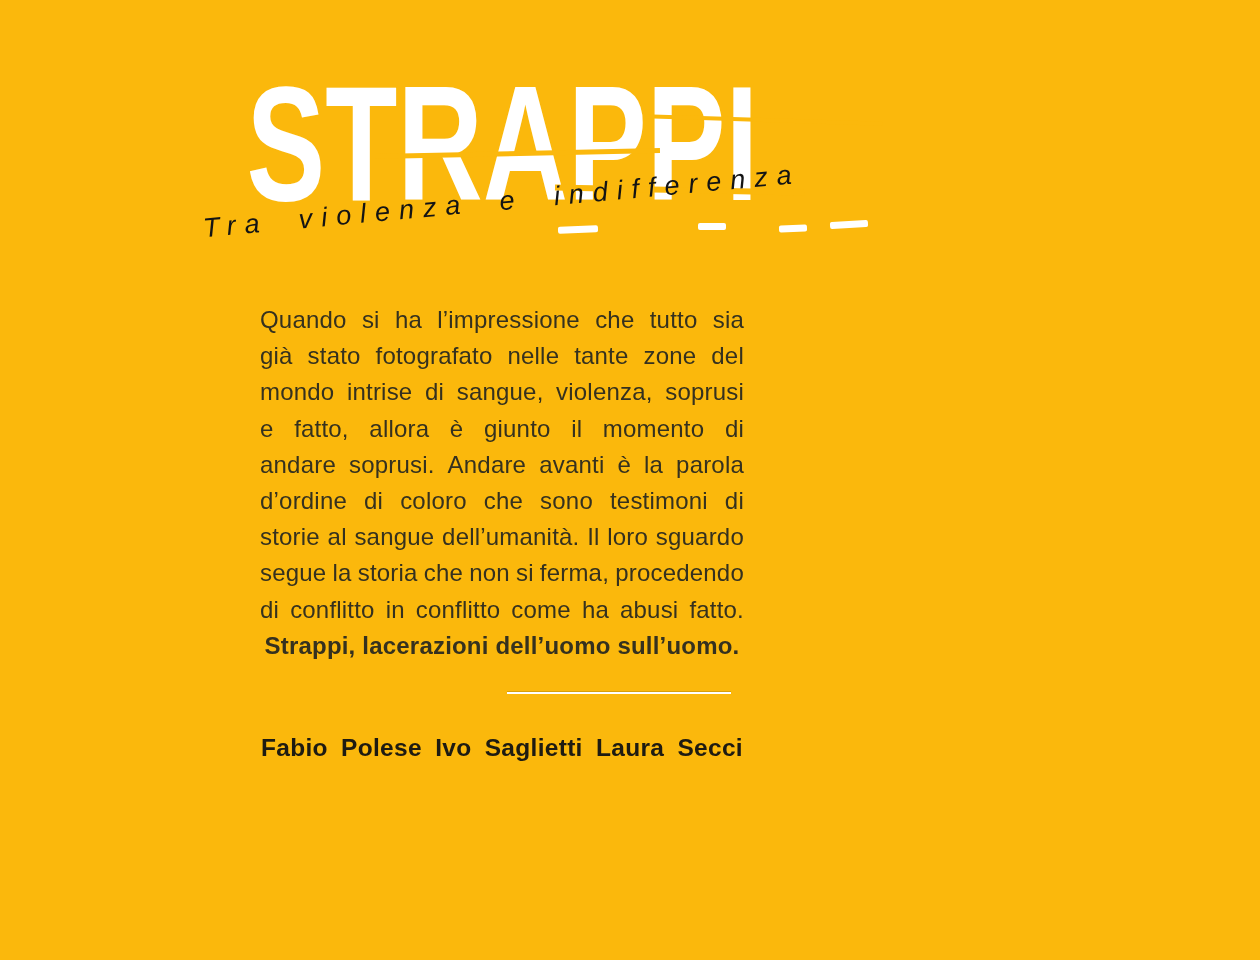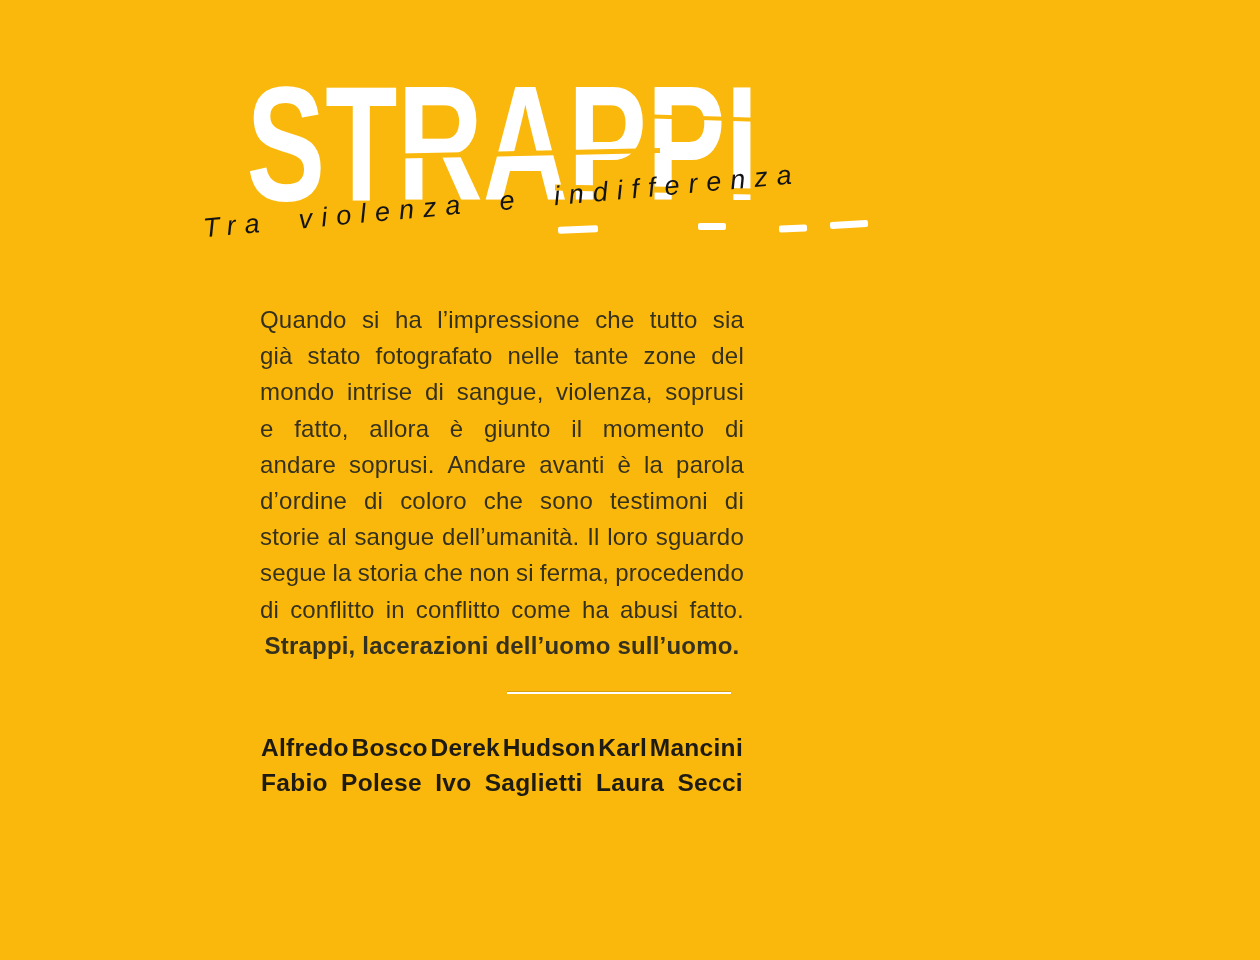--- a/index.html
+++ b/index.html
@@ -219,28 +219,20 @@
         <span>abusi</span>
         <span>fatto.</span>
       </div>
     <div class="line c">Strappi, lacerazioni dell’uomo sull’uomo.</div>
   </section>
 
   <div class="divider"></div>
 
   <section class="credits">
     <div class="line j">
-        <span>Alfredo</span>
-        <span>Bosco</span>
-        <span>Derek</span>
-        <span>Hudson</span>
-        <span>Karl</span>
-        <span>Mancini</span>
-      </div>
-    <div class="line j">
         <span>Fabio</span>
         <span>Polese</span>
         <span>Ivo</span>
         <span>Saglietti</span>
         <span>Laura</span>
         <span>Secci</span>
       </div>
   </section>
 
 </div>

